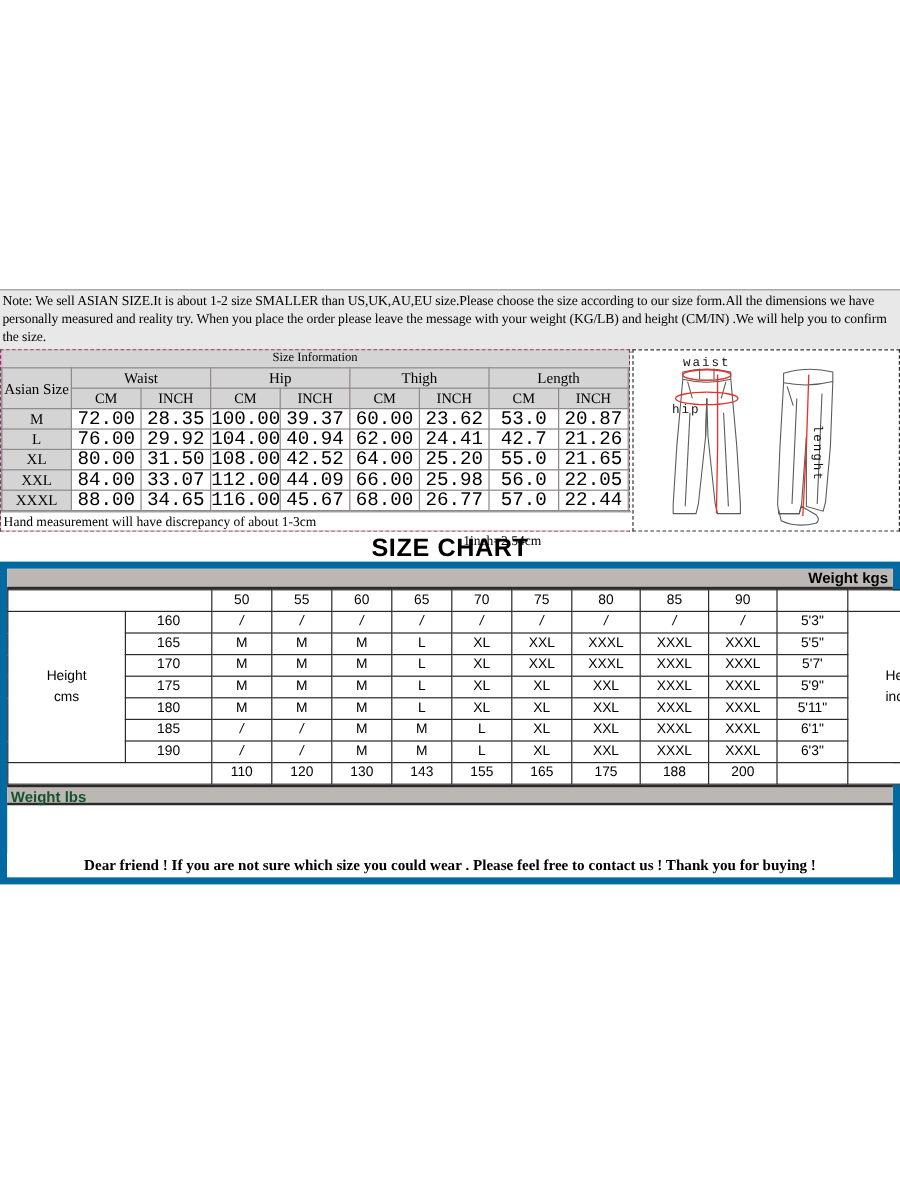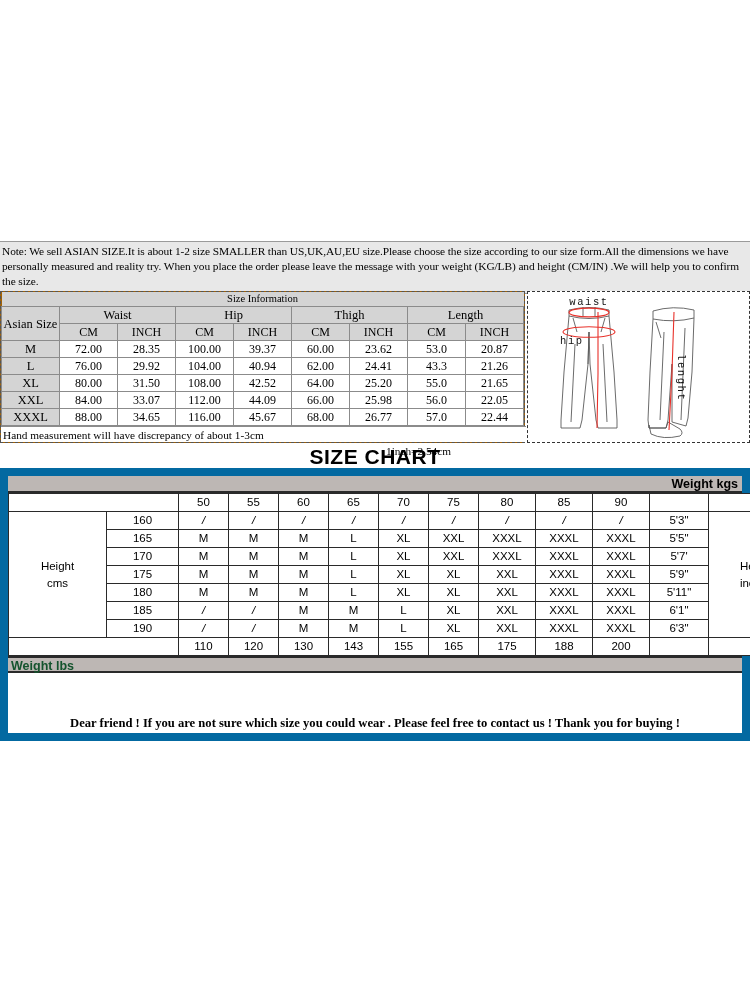--- a/index.html
+++ b/index.html
@@ -52,21 +52,21 @@
   }
 
   .sizeinfo-left {
     position: absolute;
     left: 0;
     top: 0;
     width: 525px;
     height: 152px;
     border: 1px dashed #555;
     box-sizing: border-box;
-    background: #a16207;
+    background: #f9a8d4;
   }
 
   table.sizeinfo {
     border-collapse: collapse;
     width: 100%;
     table-layout: fixed;
     font-family: "Liberation Serif", serif;
   }
   table.sizeinfo td, table.sizeinfo th {
     border: 1px solid #8b8b8b;
@@ -83,21 +83,22 @@
     background: #d4d4d4;
     font-size: 10.5px;
     border-top: none;
     border-left: none;
     border-right: none;
     height: 14px;
     line-height: 14px;
   }
   table.sizeinfo td.val {
     background: #ffffff;
-    font-size: 12px;
+    font-size: 16px;
+    font-family: Liberation Mono, monospace;
   }
   table.sizeinfo td.hdrcell {
     background: #d4d4d4;
     font-size: 12px;
   }
   table.sizeinfo td.asian {
     background: #d4d4d4;
     font-size: 12.5px;
     margin-left: 46px;
   }
@@ -155,21 +156,21 @@
     letter-spacing: 0.5px;
     color: #000;
   }
 
   
   .chart-wrap {
     position: absolute;
     left: 0;
     top: 468px;
     width: 750px;
-    border: 8px solid #0369a1;
+    border: 6px solid #0369a1;
     box-sizing: border-box;
     background: #ffffff;
     font-family: "Liberation Sans", sans-serif;
   }
   .weight-kgs-bar {
     height: 17px;
     background: #bdb7b4;
     border-bottom: 2px solid #2a2a2a;
     text-align: right;
     font-size: 12.5px;
@@ -279,21 +280,21 @@
               <td class="val">20.87</td>
             </tr>
             <tr>
               <td class="sizename">L</td>
               <td class="val">76.00</td>
               <td class="val">29.92</td>
               <td class="val">104.00</td>
               <td class="val">40.94</td>
               <td class="val">62.00</td>
               <td class="val">24.41</td>
-              <td class="val">43.3</td>
+              <td class="val">42.7</td>
               <td class="val">21.26</td>
             </tr>
             <tr>
               <td class="sizename">XL</td>
               <td class="val">80.00</td>
               <td class="val">31.50</td>
               <td class="val">108.00</td>
               <td class="val">42.52</td>
               <td class="val">64.00</td>
               <td class="val">25.20</td>

